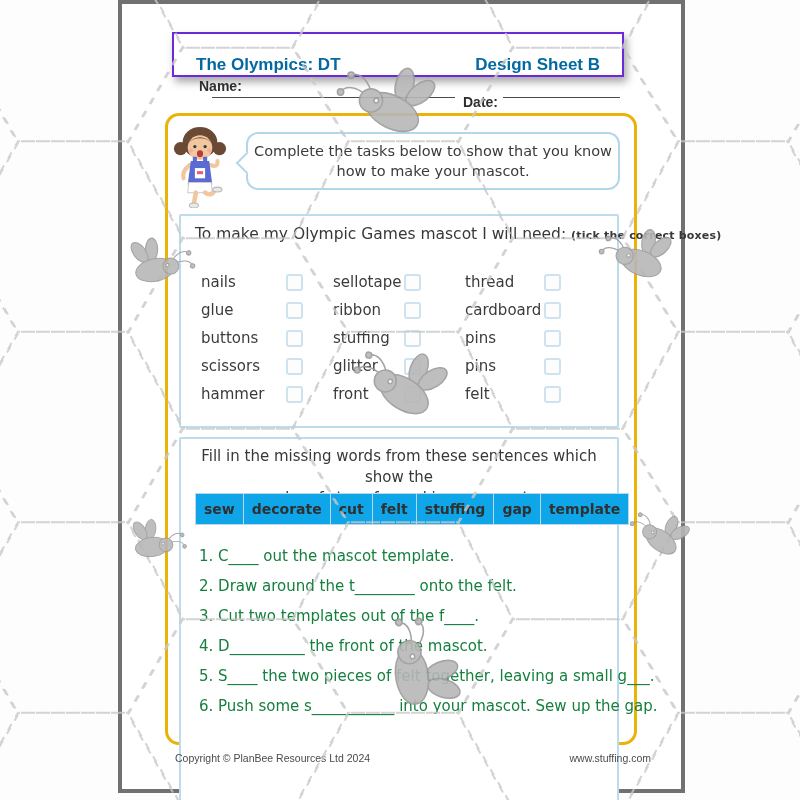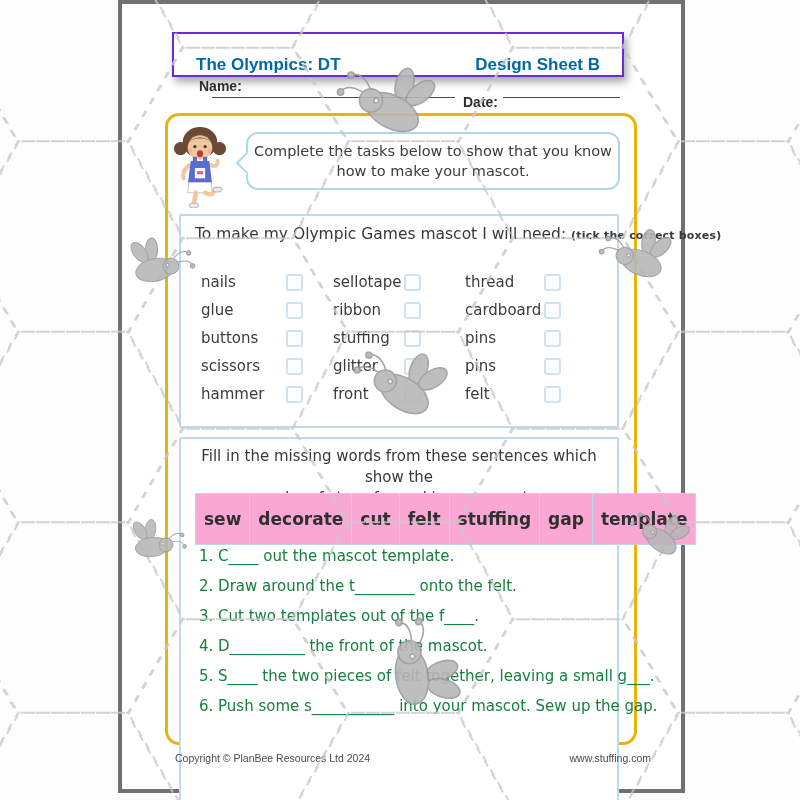--- a/index.html
+++ b/index.html
@@ -44,22 +44,22 @@
   .mat-col.c1 { left:20px;  width:102px; }
   .mat-col.c2 { left:152px; width:88px;  }
   .mat-col.c3 { left:284px; width:96px;  }
   .mat-item { height:28px; display:flex; justify-content:space-between; align-items:center;
               font-size:15px; color:#3b3b3b; }
   .cb { width:17px; height:17px; border:2px solid #cfe2ef; border-radius:3px; background:#fdfdfd;
         box-sizing:border-box; }
 
   .fill-title { padding-top:7px; text-align:center; font-size:15px; line-height:21px; color:#383838; }
   .word-bank { position:absolute; left:14px; top:54px; width:408px; display:flex; }
-  .wb-cell { flex:1 1 auto; border:1px solid #bcd8e8; margin-left:-1px; padding:15px 8px;
-             text-align:center; font-weight:700; font-size:17px; background:#f9a8d4; white-space:nowrap;
+  .wb-cell { flex:1 1 auto; border:1px solid #bcd8e8; margin-left:-1px; padding:7px 8px;
+             text-align:center; font-weight:700; font-size:14px; background:#0ea5e9; white-space:nowrap;
              color:#303030; }
   .wb-cell:first-child { margin-left:0; }
   .sentences { position:absolute; left:18px; top:102px; right:8px; }
   .sentence { height:30px; line-height:30px; font-size:15px; white-space:nowrap; color:#15803d; }
 
   .footer { position:absolute; left:53px; right:30px; top:748px; display:flex;
             justify-content:space-between; font-family:"Liberation Sans", sans-serif;
             font-size:10.5px; color:#4a4a4a; }
 
   

